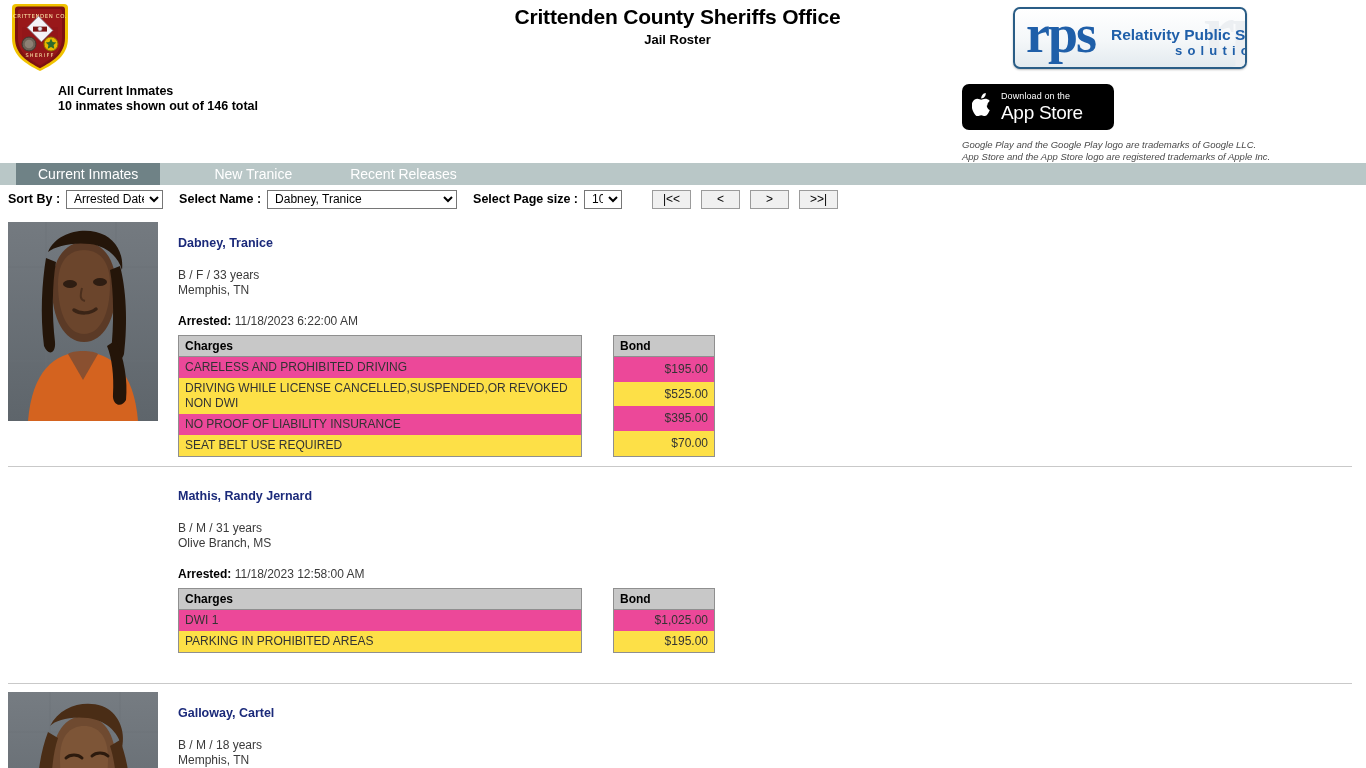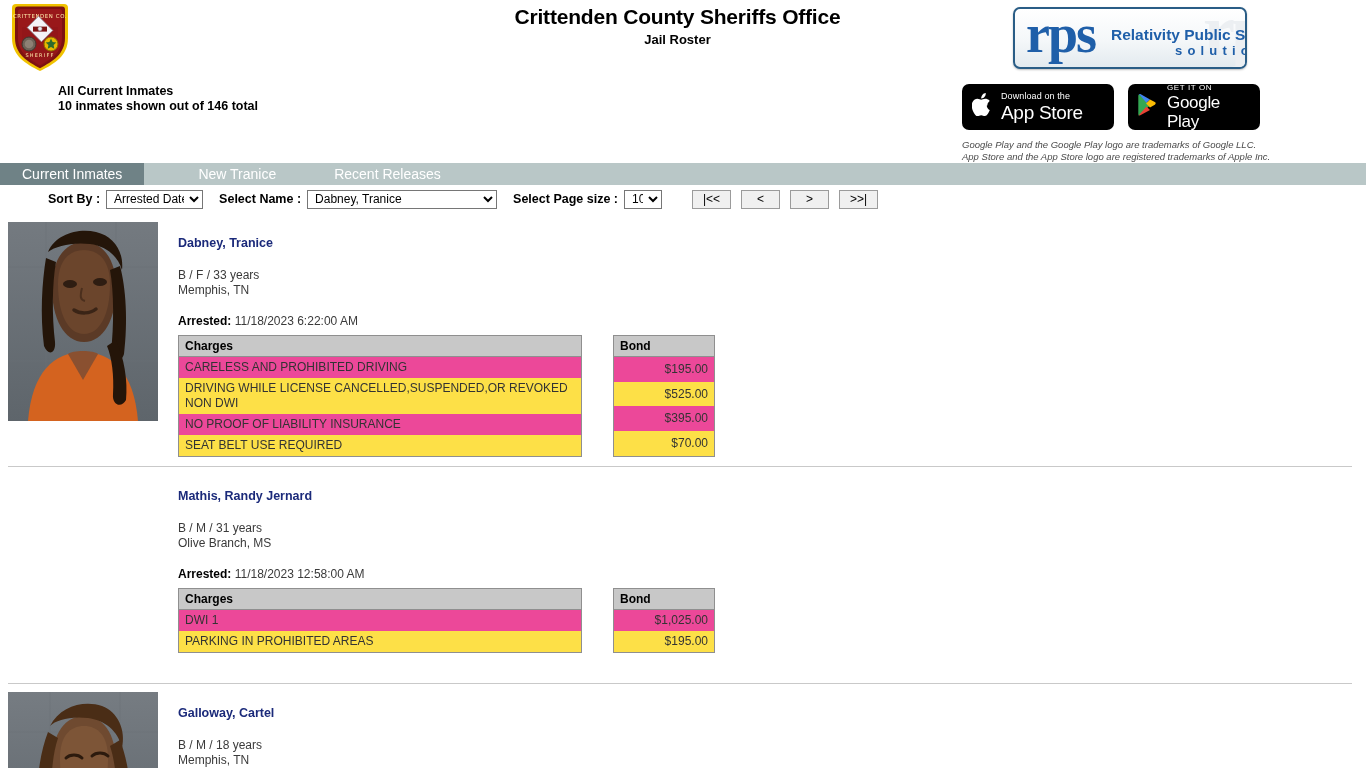--- a/index.html
+++ b/index.html
@@ -102,31 +102,31 @@
   .tabbar {
     position: absolute; left: 0; top: 163px; width: 1366px; height: 22px;
     background: #b9c7c7;
     display: flex; align-items: stretch;
   }
   .tab {
     font-size: 14px; color: #ffffff; line-height: 22px;
     padding: 0 14px; cursor: pointer; white-space: nowrap;
   }
   .tab-active { background: #6f8286; padding: 0 22px; }
-  .tab-1 { margin-left: 0; }
+  .tab-1 { margin-left: 16px; }
   .tab-2 { margin-left: 40px; }
   .tab-3 { margin-left: 30px; }
 
   
   .controls {
     position: absolute; left: 0; top: 186px; width: 1366px; height: 26px;
     display: flex; align-items: center; padding-left: 8px; gap: 6px;
     font-size: 12.5px; color: #000;
   }
-  .ctl-label { font-weight: bold; font-size: 12.5px; margin-left: 40px; }
+  .ctl-label { font-weight: bold; font-size: 12.5px; }
   select.ctl {
     font-family: "Liberation Sans", sans-serif;
     font-size: 12px; height: 19px; padding: 0 2px 0 3px;
     border: 1px solid #767676; background: #fff; color: #000;
   }
   #sort-select { width: 97px; }
   #name-select { width: 190px; }
   #size-select { width: 38px; }
   .pager { display: flex; gap: 10px; margin-left: 24px; }
   .pgbtn {
@@ -244,34 +244,20 @@
             <path d="M15.3 13.6c0-3 2.4-4.4 2.5-4.5-1.4-2-3.5-2.3-4.2-2.3-1.8-.2-3.5 1-4.4 1-.9 0-2.3-1-3.8-1C3.5 6.8 1.7 7.9.7 9.7c-2 3.5-.5 8.7 1.4 11.5.9 1.4 2 3 3.5 2.9 1.4-.1 1.9-.9 3.6-.9s2.1.9 3.6.9 2.5-1.4 3.4-2.8c1.1-1.6 1.5-3.1 1.6-3.2-.1 0-3-1.2-3-4.5z" fill="#fff"></path>
             <path d="M12.6 4.8c.8-1 1.3-2.3 1.2-3.7-1.2.1-2.6.8-3.4 1.8-.7.9-1.4 2.3-1.2 3.6 1.3.1 2.6-.7 3.4-1.7z" fill="#fff"></path>
           </svg>
         </span>
         <span class="sb-text">
           <span class="sb-small">Download on the</span>
           <span class="sb-big">App Store</span>
         </span>
       </div>
 
-      <div class="store-badge sb-google">
-        <span>
-          <svg width="24" height="26" viewBox="0 0 24 26" aria-hidden="true">
-            <path d="M3 2.2 14.4 13 3 23.8c-.4-.3-.7-.9-.7-1.6V3.8c0-.7.3-1.3.7-1.6z" fill="#34a853"></path>
-            <path d="M3 2.2c.4-.4 1.1-.4 1.8 0l9.2 5.2-3.5 3.3L3 2.2z" fill="#4285f4"></path>
-            <path d="M10.5 14.6 14 17.9 4.8 23.1c-.7.4-1.4.4-1.8 0l7.5-8.5z" fill="#ea4335"></path>
-            <path d="M14 7.4l4.8 2.7c1.2.7 1.2 1.9 0 2.6L14 15.4l-3.9-4 3.9-4z" fill="#fbbc04"></path>
-          </svg>
-        </span>
-        <span class="sb-text">
-          <span class="sb-small-cap">GET IT ON</span>
-          <span class="sb-big-g">Google Play</span>
-        </span>
-      </div>
     </div>
 
     <div class="trademark">
       <div>Google Play and the Google Play logo are trademarks of Google LLC.</div>
       <div>App Store and the App Store logo are registered trademarks of Apple Inc.</div>
     </div>
   </div>
 
   <div class="tabbar">
     <div class="tab tab-active tab-1">Current Inmates</div>

